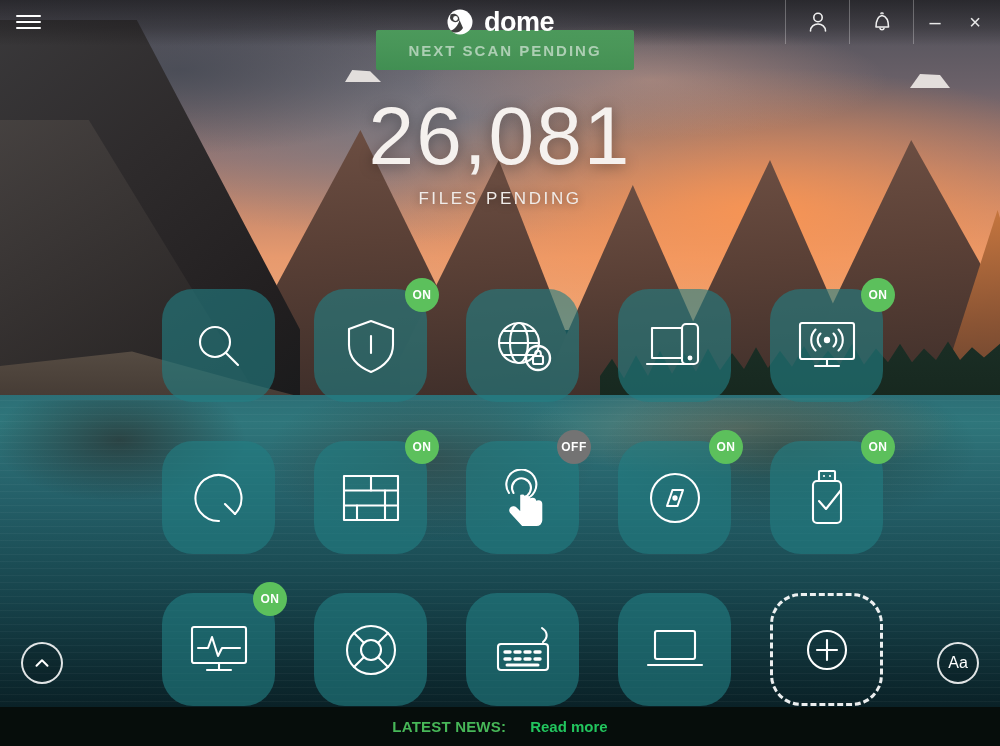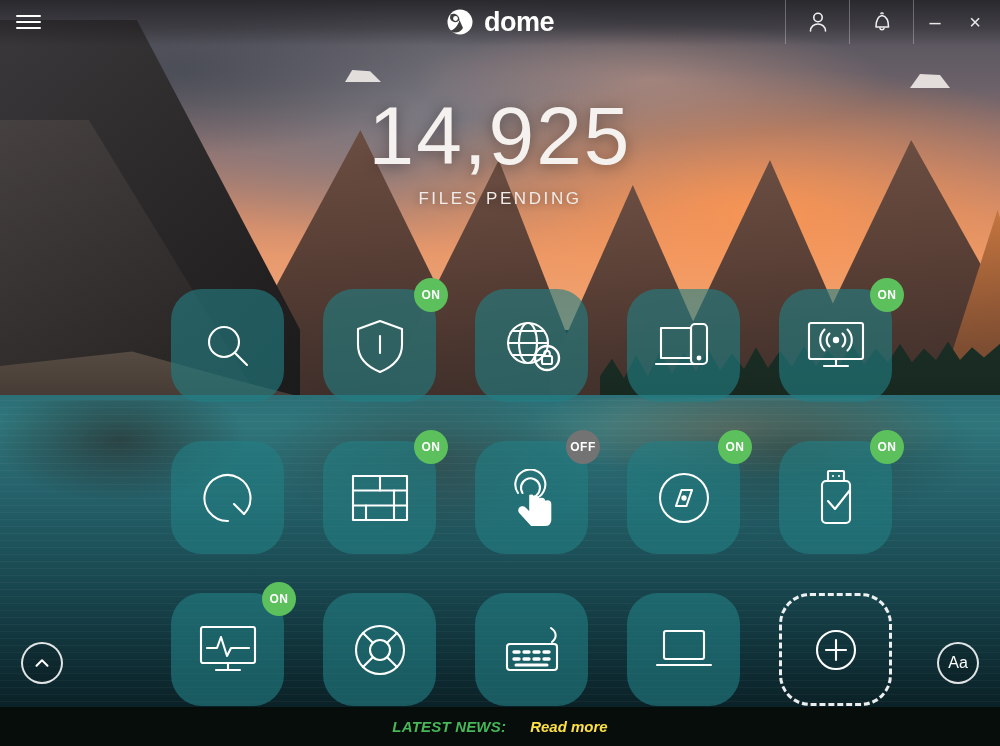--- a/index.html
+++ b/index.html
@@ -127,21 +127,21 @@
     color:#f5f1ee; font-size:82px; font-weight:300; line-height:1;
     letter-spacing:2px; text-shadow:0 2px 14px rgba(0,0,0,.35);
   }
   .hero-label {
     margin-top:12px; color:#f0ece9; font-size:17px; letter-spacing:2.6px;
     text-shadow:0 1px 8px rgba(0,0,0,.4);
   }
 
   
   .grid {
-    position:absolute; left:171px; top:289px; width:690px; z-index:18;
+    position:absolute; left:162px; top:289px; width:690px; z-index:18;
     display:grid; grid-template-columns:repeat(5, 113px); grid-auto-rows:113px;
     column-gap:31px; row-gap:27px;gap:39px;
   }
   .tile {
     position:relative; width:113px; height:113px; border-radius:31px;
     background:rgba(34,126,130,.62);
     display:flex; align-items:center; justify-content:center; cursor:pointer;
   }
   .tile.add {
     background:transparent;
@@ -164,25 +164,25 @@
     display:flex; align-items:center; justify-content:center;
     color:#fff; cursor:pointer; z-index:30; background:rgba(0,0,0,.12);
   }
   #collapse-btn { left:21px; top:642px; }
   #font-btn { right:21px; top:642px; font-size:16px; }
 
   
   .newsbar {
     position:absolute; left:0; bottom:0; width:1000px; height:39px; z-index:45;
     background:#060d0b;
-    display:flex; align-items:center; justify-content:center; gap:24px;font-style:italic;
+    display:flex; align-items:center; justify-content:center; gap:24px;
   }
   .news-label { color:#47b758; font-size:15px; font-weight:bold; letter-spacing:.2px; }
   .news-text { color:#f2f2f2; font-size:15px; }
-  .news-more { color:#fde047; font-size:15px; font-weight:bold; cursor:pointer; }
+  .news-more { color:#22c55e; font-size:15px; font-weight:bold; cursor:pointer; }
 </style>
 </head>
 <body>
 
 <div id="app">
 
   <div class="bg">
     <div class="sky"></div>
     <div class="sky-cloud-a"></div>
     <div class="sky-cloud-b"></div>
@@ -203,20 +203,23 @@
     <div class="leftRidge2"></div>
     <div class="shore"></div>
 
     <div class="water"></div>
     <div class="waterGlow"></div>
     <div class="reflect"></div>
     <div class="ripple"></div>
     <div class="vignetteTop"></div>
   </div>
 
+  <div class="scan-btn">
+    <span>NEXT SCAN PENDING</span>
+  </div>
 
   <div class="titlebar">
     <div class="hamburger">
       <div>
         <span></span>
           <span></span>
           <span></span>
       </div>
     </div>
 
@@ -247,21 +250,21 @@
         </svg>
       </div>
       <div class="tb-wincontrols">
         <span class="win-btn">–</span>
         <span class="win-btn">×</span>
       </div>
     </div>
   </div>
 
   <div class="hero">
-    <div class="hero-count">14,925</div>
+    <div class="hero-count">26,081</div>
     <div class="hero-label">FILES PENDING</div>
   </div>
 
   <div class="grid" id="tile-grid">
       <div class="tile">
         <span>
           <svg width="58" height="58" viewBox="0 0 58 58">
             <circle cx="25" cy="25" r="15"></circle>
             <line x1="36" y1="36" x2="48" y2="48"></line>
           </svg>

